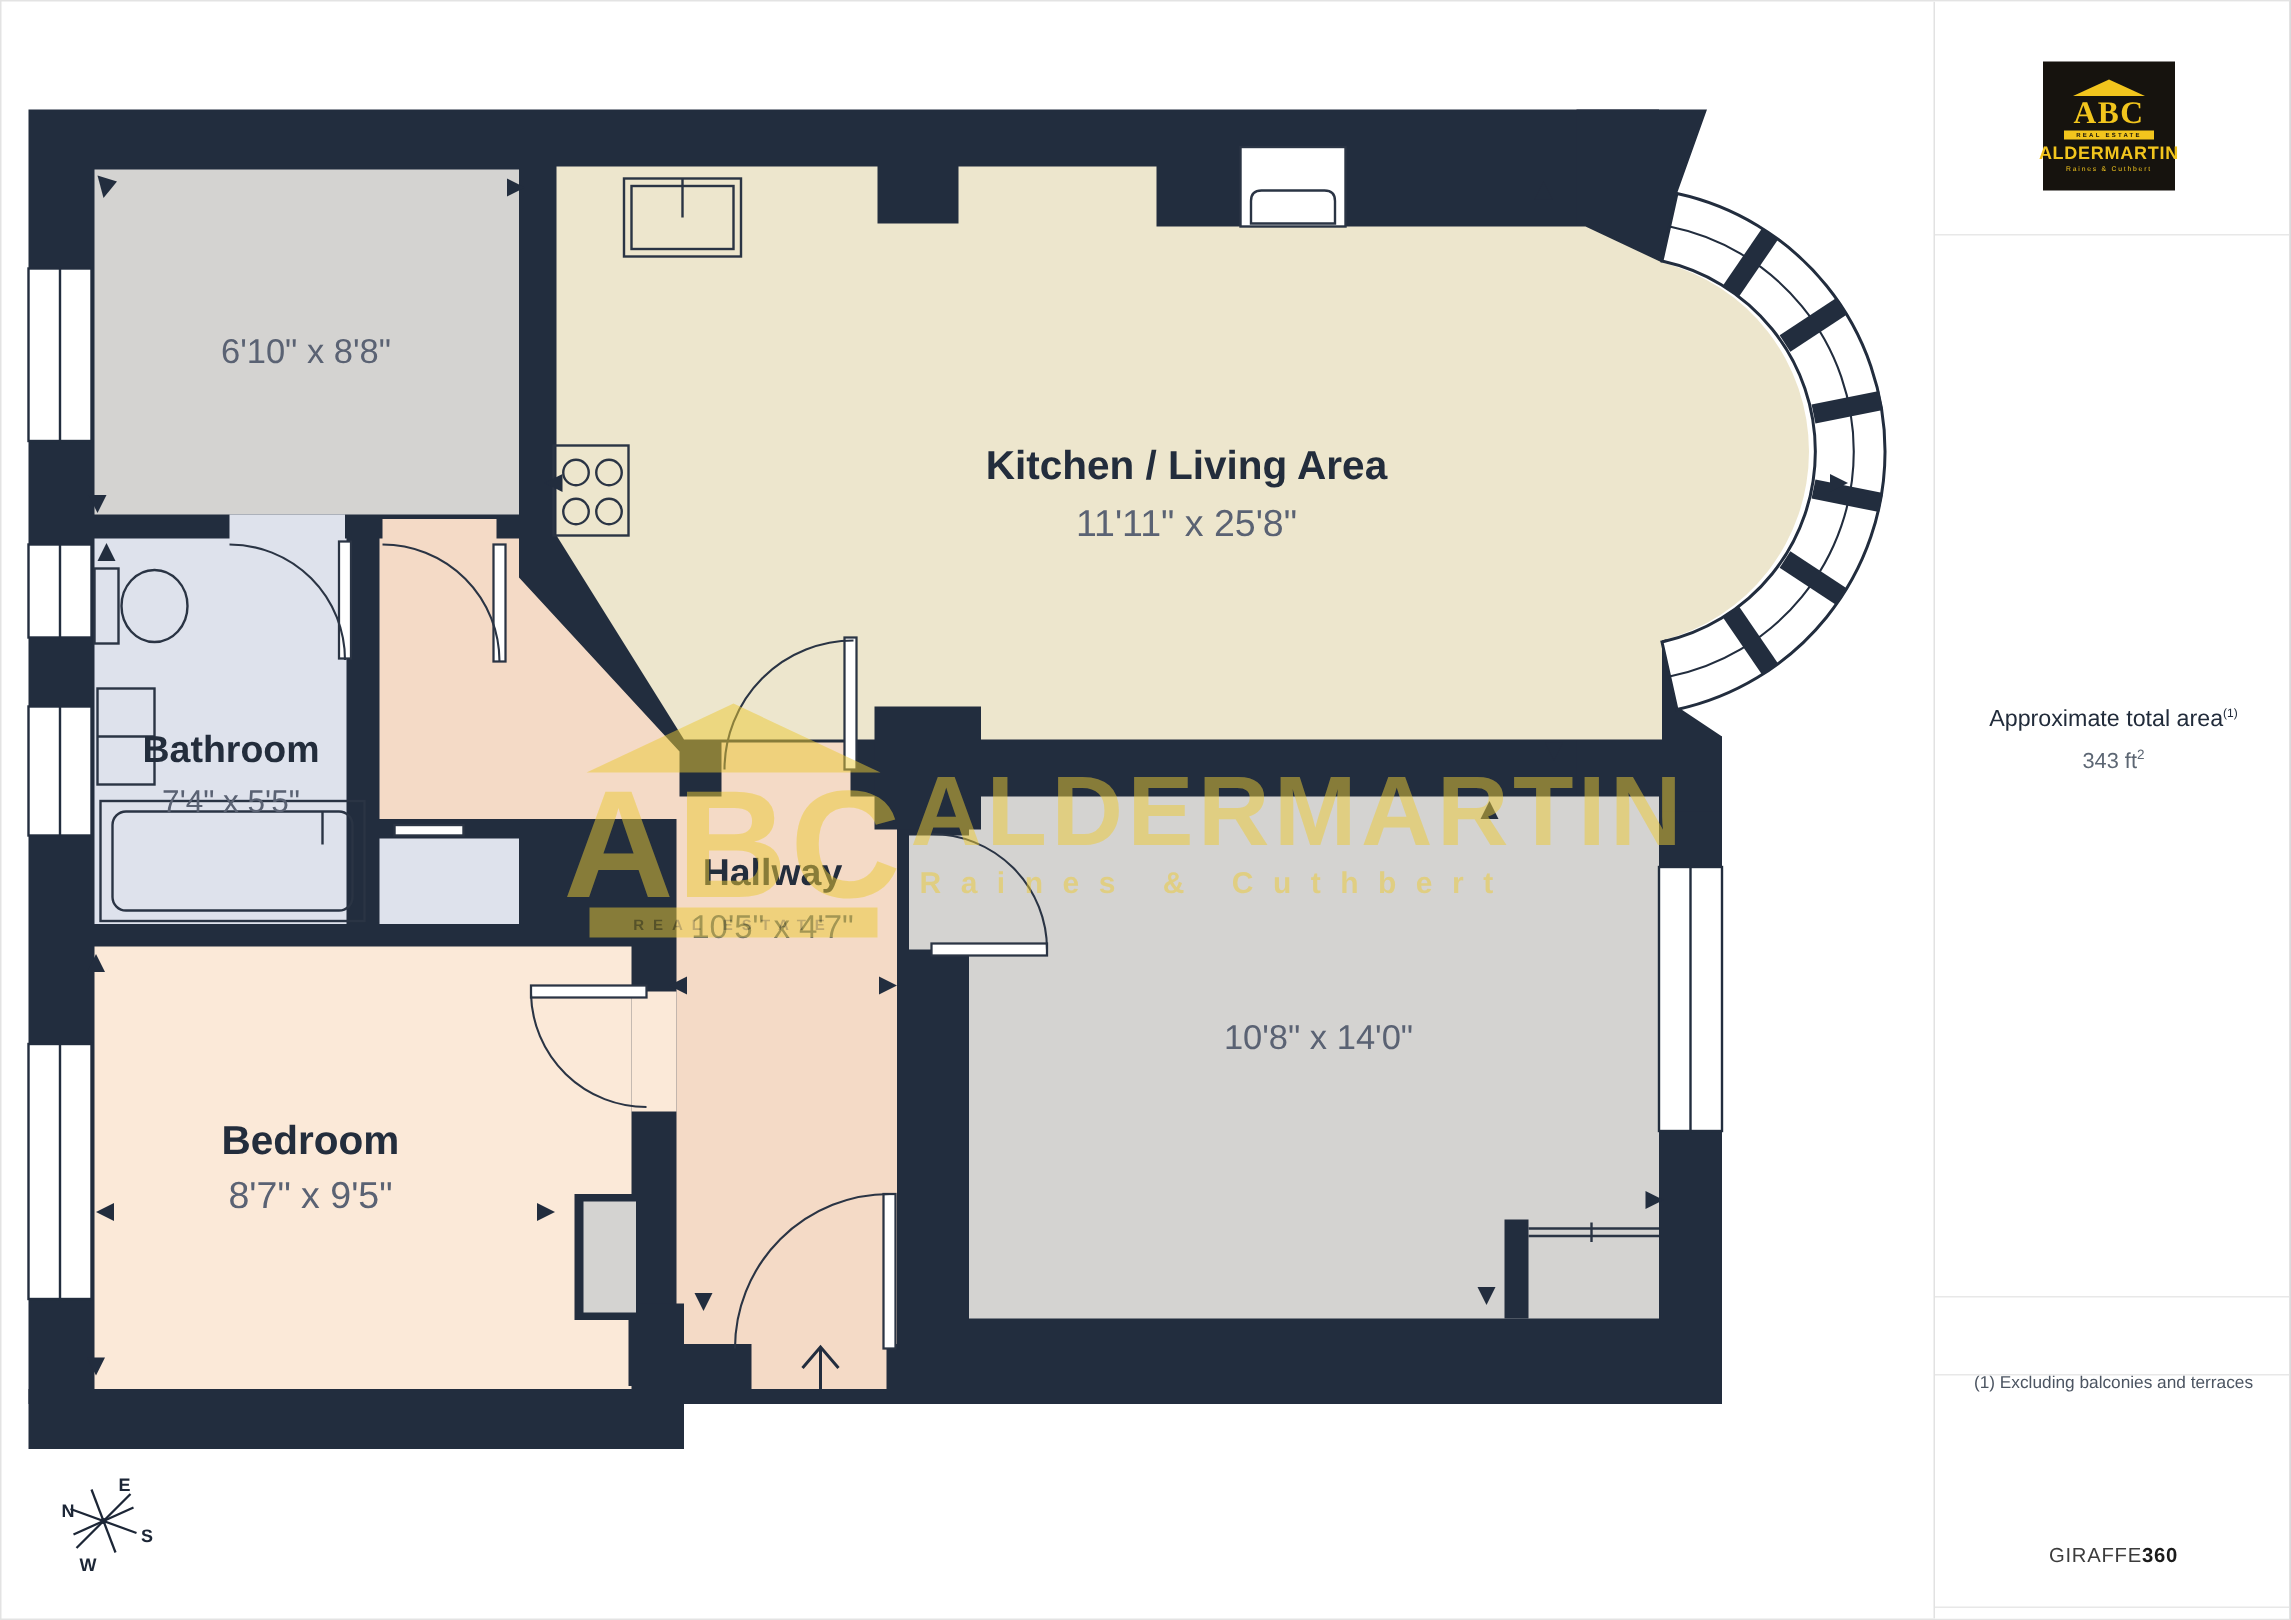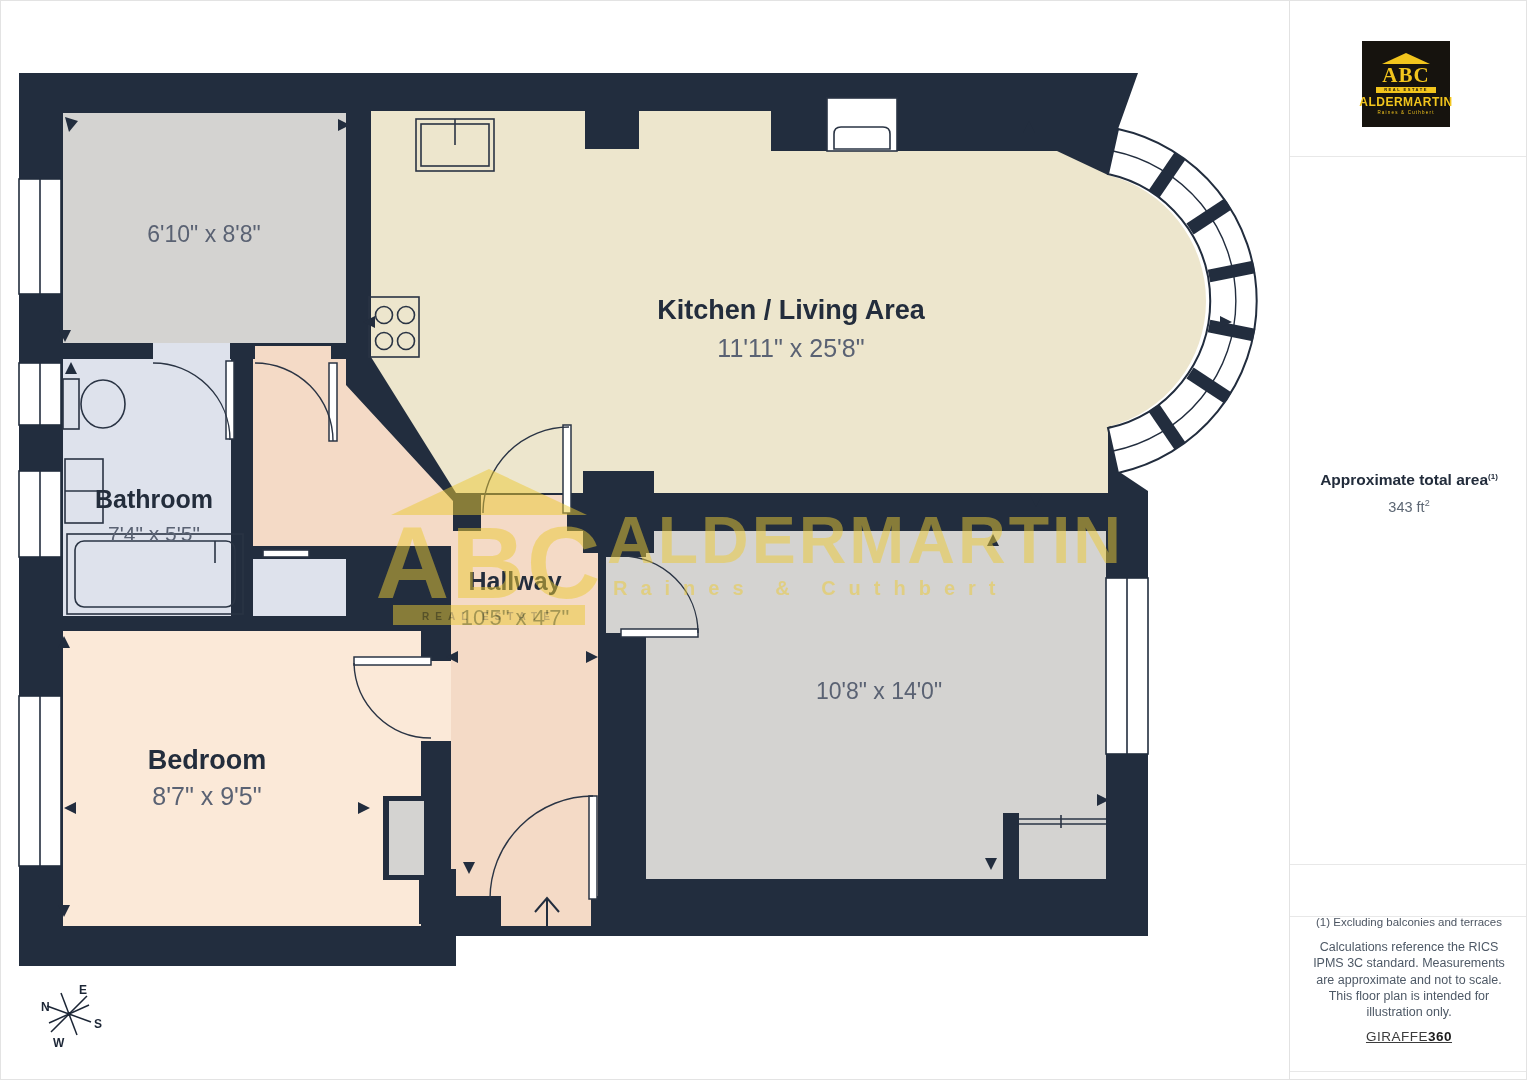--- a/index.html
+++ b/index.html
@@ -12,27 +12,27 @@
   .hr1{top:155px}.hr2{top:863px}.hr3{top:915px}.hr4{top:1070px}
   .logo-box{position:absolute;left:72px;top:40px;width:88px;height:86px;background:#16130e;
             display:flex;flex-direction:column;align-items:center;justify-content:center;gap:1px;}
   .logo-roof{width:0;height:0;border-left:24px solid transparent;border-right:24px solid transparent;
              border-bottom:11px solid #f2c51d;}
   .logo-abc{font-family:"Liberation Serif",serif;font-weight:bold;font-size:21px;line-height:21px;color:#f2c51d;letter-spacing:1px;}
   .logo-banner{background:#f2c51d;color:#16130e;font-size:4px;line-height:6px;letter-spacing:1.5px;padding:0 8px;font-weight:bold;}
   .logo-name{font-size:12px;font-weight:bold;color:#f2c51d;letter-spacing:.5px;margin-top:1px;}
   .logo-sub{font-size:4.5px;color:#f2c51d;letter-spacing:1.2px;}
   .area-block{position:absolute;top:470px;left:0;width:100%;text-align:center;}
-  .area-label{font-size:15.5px;font-weight:bold;color:#222c3b;}
+  .area-label{font-size:15.5px;font-weight:normal;color:#222c3b;}
   .area-label sup{font-size:8px;}
   .area-value{margin-top:9px;font-size:14.5px;color:#5c6673;}
   .area-value sup{font-size:9px;}
   .footnote{position:absolute;top:879px;left:0;width:100%;text-align:center;font-size:11.5px;color:#4c5562;margin-top:36px;}
   .disclaimer{position:absolute;top:938px;left:19px;width:200px;text-align:center;font-size:12.5px;line-height:1.3;color:#4e5966;}
-  .giraffe{position:absolute;top:1028px;left:0;width:100%;text-align:center;font-size:13.5px;letter-spacing:.5px;color:#3c3c3c;text-decoration:underline;}
+  .giraffe{position:absolute;top:1028px;left:0;width:100%;text-align:center;font-size:13.5px;letter-spacing:.5px;color:#3c3c3c;}
   .giraffe .g2{font-weight:bold;color:#1b1b1b;}
   
   text{font-family:"Liberation Sans",sans-serif;}
   .room-name{font-weight:bold;fill:#232d3c;}
   .room-dims{fill:#5a6273;}
   .wm{fill:#ecca35;}
   .compass-letter{font-size:12px;font-weight:bold;fill:#1c2636;}
 </style>
 </head>
 <body>
@@ -239,18 +239,17 @@
     <div class="hr hr1"></div>
 
     <div class="area-block">
       <div class="area-label"><span>Approximate total area</span><sup>(1)</sup></div>
       <div class="area-value"><span>343 ft</span><sup>2</sup></div>
     </div>
 
     <div class="hr hr2"></div>
     <div class="footnote">(1) Excluding balconies and terraces</div>
     <div class="hr hr3"></div>
-    <div class="disclaimer">Calculations reference the RICS IPMS 3C standard. Measurements are approximate and not to scale. This floor plan is intended for illustration only.</div>
     <div class="giraffe"><span class="g1">GIRAFFE</span><span class="g2">360</span></div>
     <div class="hr hr4"></div>
   </div>
 
 </div>
 
 </body></html>

